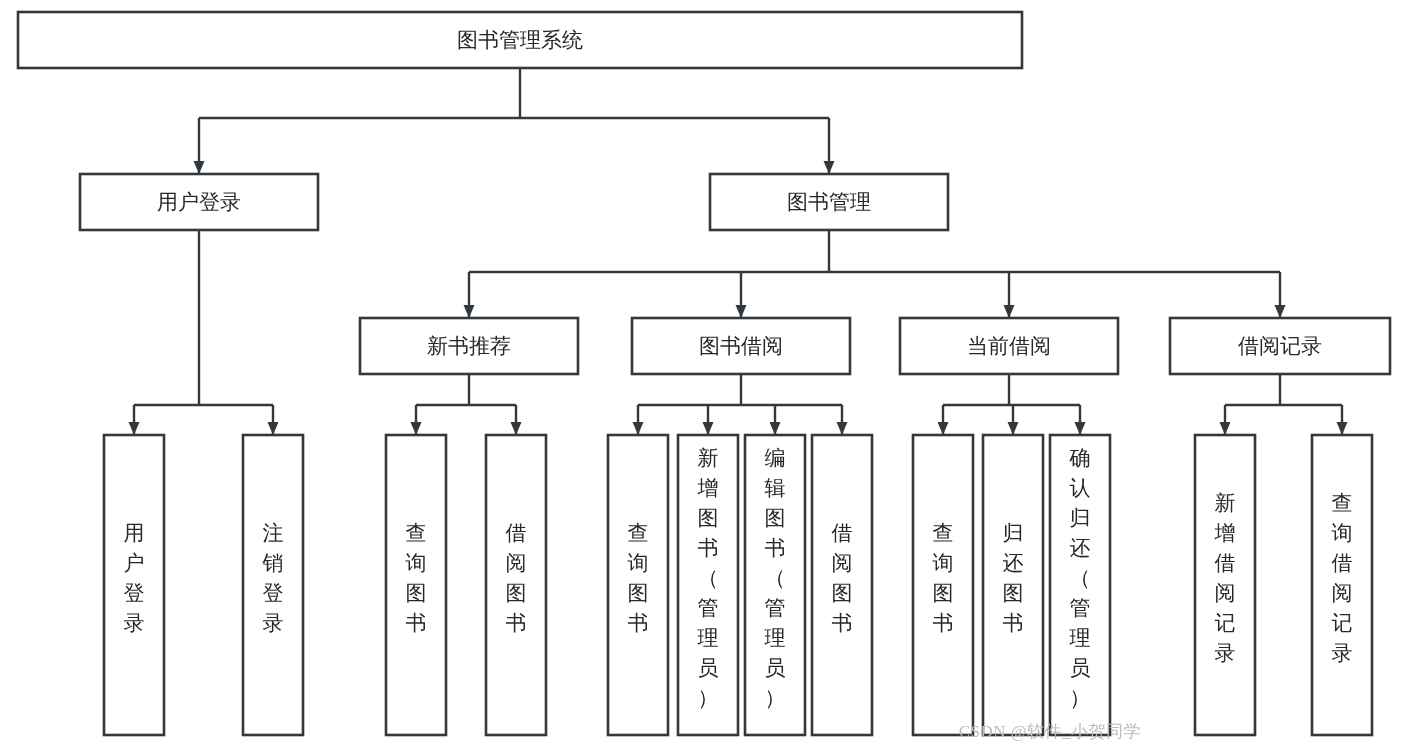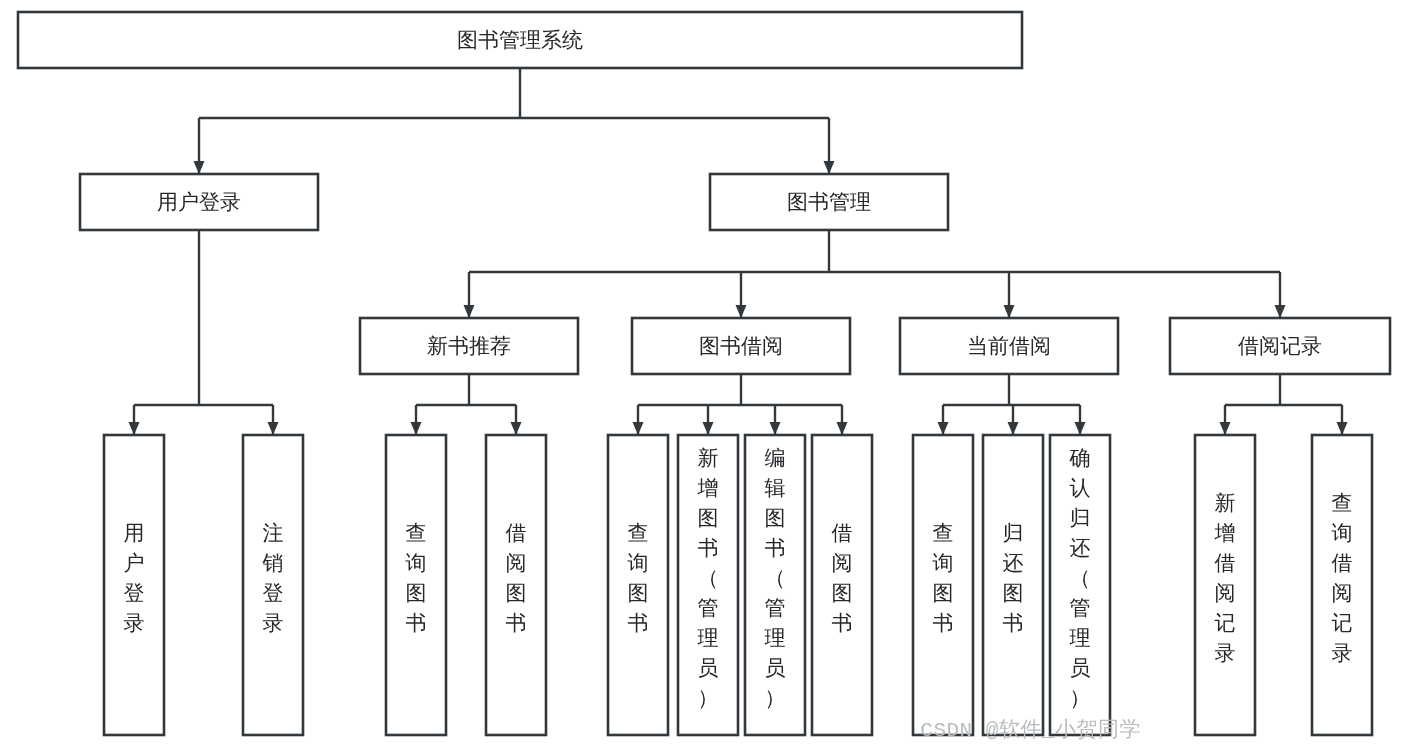--- a/index.html
+++ b/index.html
@@ -34,22 +34,22 @@
     stroke-width:2.4;
     fill:none;
     stroke-linecap:butt;
   }
   .arrow-head{ fill:#33383d; stroke:none; }
 
   .watermark{
     position:absolute;
     right:10px;
     bottom:4px;
-    font-family:Liberation Mono, monospace;
-    font-size:21px;
+    font-family:Liberation Serif, serif;
+    font-size:17px;
     color:#b9bbbd;
     letter-spacing:.5px;
     white-space:nowrap;
     pointer-events:none;
   }
 </style>
 </head>
 <body>
 
 <div id="diagram-root">

